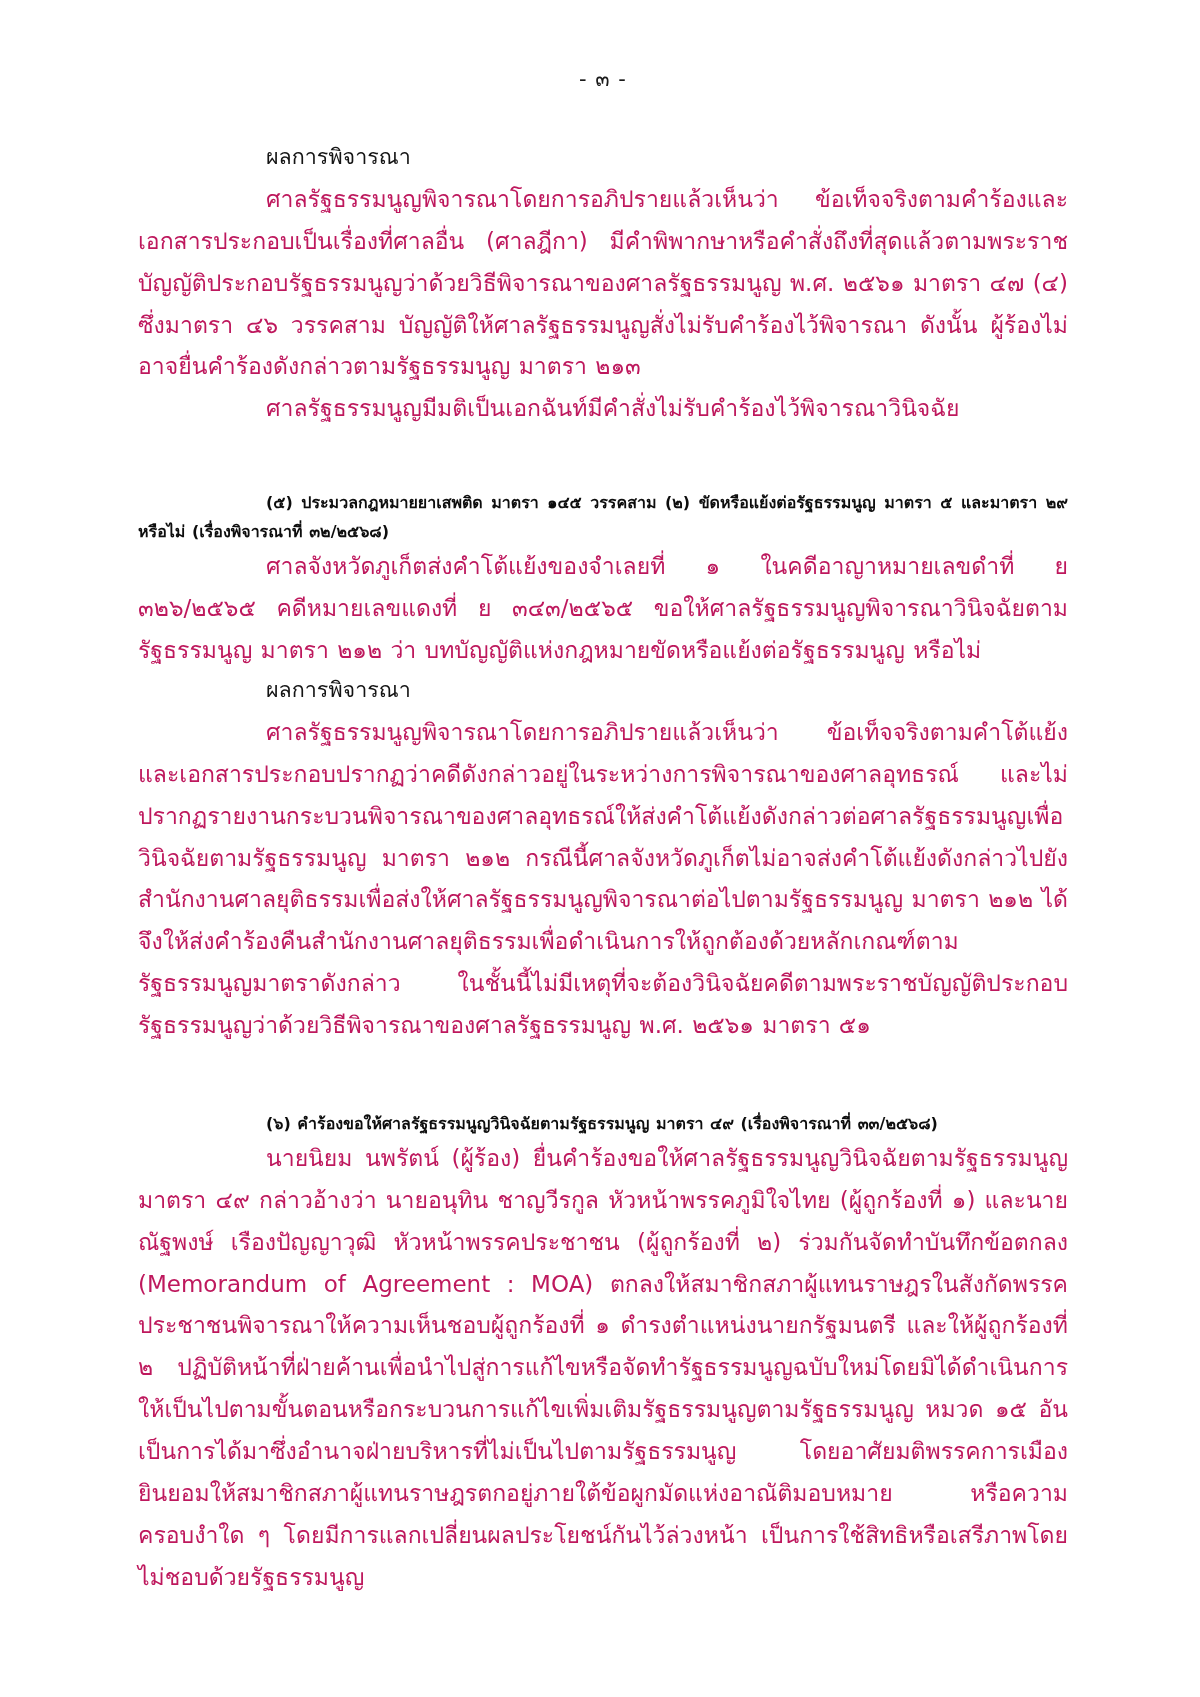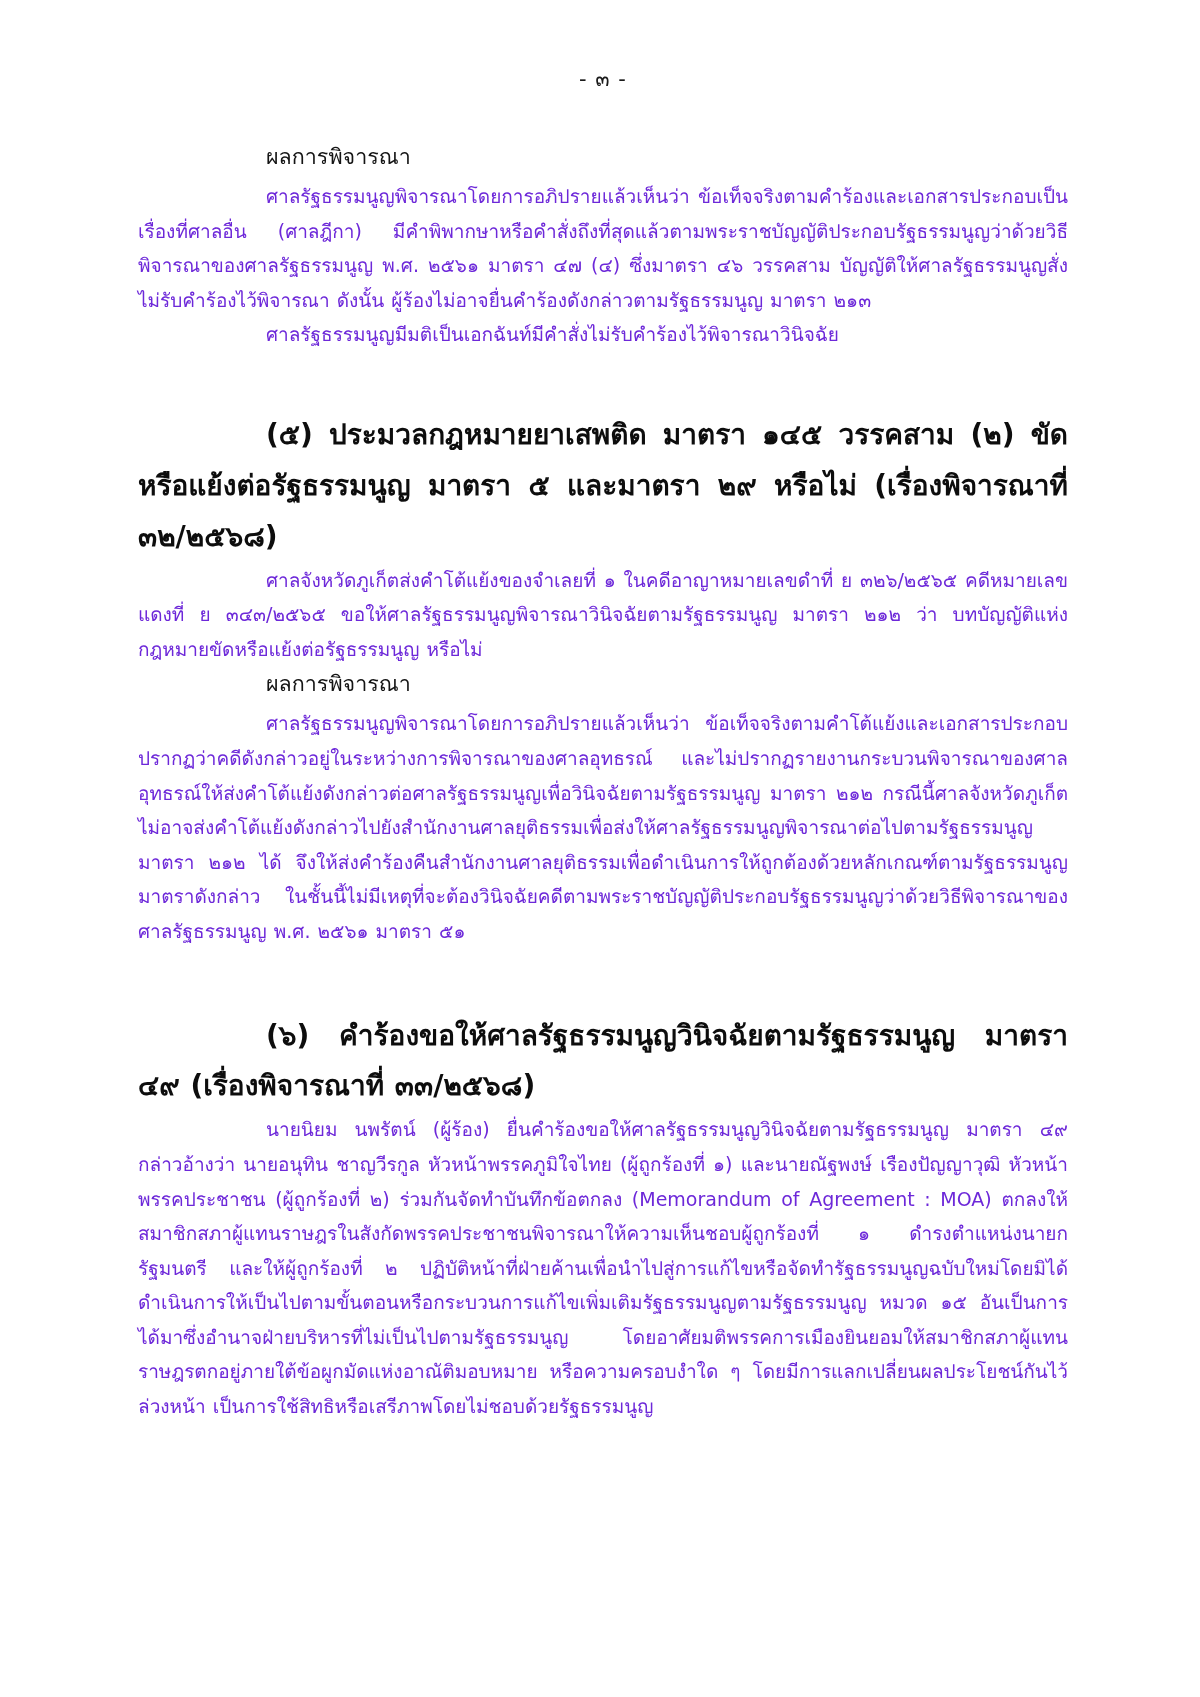--- a/index.html
+++ b/index.html
@@ -36,32 +36,32 @@
   }
   .heading-underline {
     font-size: 21.5px;
     color: #141414;
     text-underline-offset: 3px;
     margin: 0 0 6px 0;
     padding-left: 128px;
     font-family: "DejaVu Sans", "Liberation Sans", sans-serif;
   }
   p.body-text {
-    font-size: 19px;
+    font-size: 23px;
     line-height: 1.82;
-    color: #6d28d9;
+    color: #be185d;
     margin: 0;
     text-align: justify;
     text-justify: inter-word;
     text-indent: 128px;
     word-spacing: 1px;
     font-family: "DejaVu Sans", "Liberation Sans", sans-serif;
   }
   p.section-heading {
-    font-size: 28px;
+    font-size: 16px;
     line-height: 1.82;
     color: #0d0d0d;
     font-weight: 700;
     margin: 0;
     text-align: justify;
     text-justify: inter-word;
     text-indent: 128px;
     word-spacing: 1px;
     font-family: "DejaVu Sans", "Liberation Sans", sans-serif;
   }

